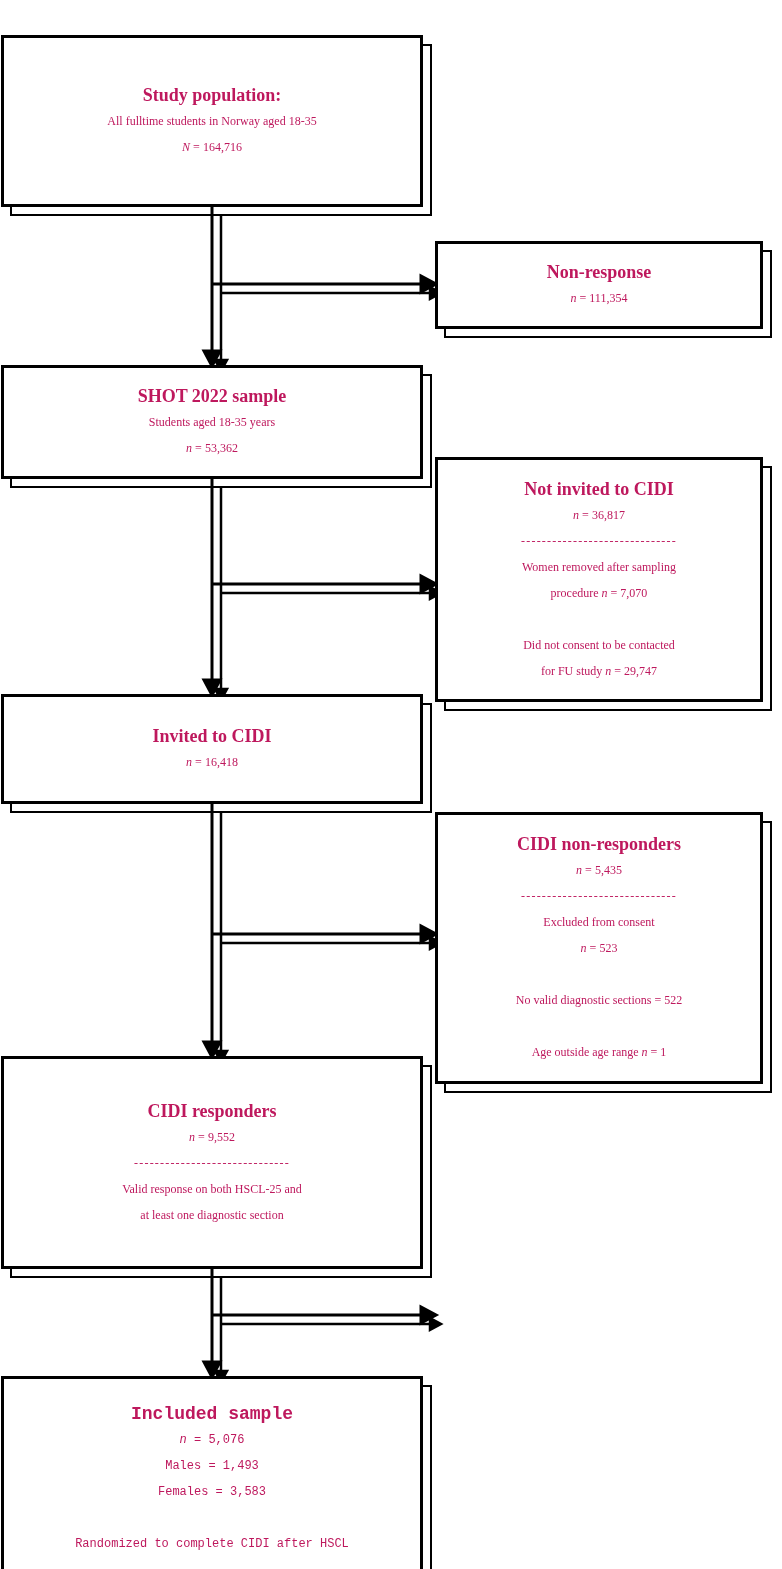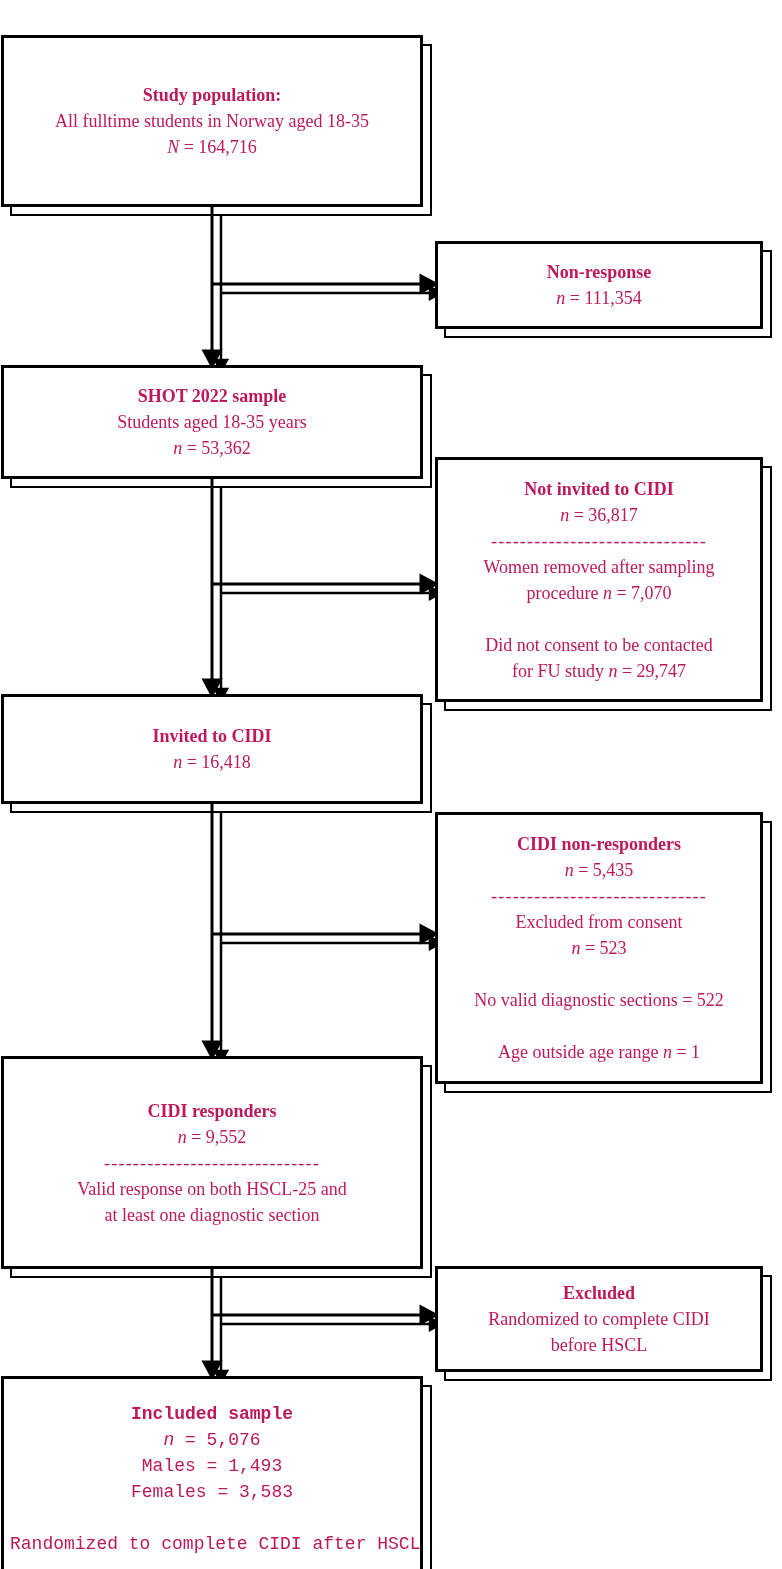--- a/index.html
+++ b/index.html
@@ -39,21 +39,21 @@
     justify-content: center;
     text-align: center;
     padding: 2px 6px;
   }
   .box-title {
     font-weight: bold;
     font-size: 18px;
     line-height: 26px;
   }
   .box-line {
-    font-size: 18px;
+    font-size: 12px;
     line-height: 26px;
     min-height: 26px;
     white-space: nowrap;
   }
   .box-line.sep {
     letter-spacing: 1.2px;
     overflow: hidden;
   }
   .box-line i { font-style: italic; }
 </style>
@@ -170,28 +170,20 @@
     <div class="box-shadow"></div>
     <div class="box-main">
       <div class="box-title">CIDI responders</div>
       <div class="box-line"><i>n</i> = 9,552</div>
       <div class="box-line sep">------------------------------</div>
       <div class="box-line">Valid response on both HSCL-25 and</div>
       <div class="box-line">at least one diagnostic section</div>
     </div>
   </div>
 
-  <div class="box" style="left:435px; top:1232px; width:328px; height:106px;">
-    <div class="box-shadow"></div>
-    <div class="box-main">
-      <div class="box-title">Excluded</div>
-      <div class="box-line">Randomized to complete CIDI</div>
-      <div class="box-line">before HSCL</div>
-    </div>
-  </div>
 
   <div class="box" style="left:1px; top:1342px; width:422px; height:205px;font-family:Liberation Mono, monospace;">
     <div class="box-shadow"></div>
     <div class="box-main">
       <div class="box-title">Included sample</div>
       <div class="box-line"><i>n</i> = 5,076</div>
       <div class="box-line">Males = 1,493</div>
       <div class="box-line">Females = 3,583</div>
       <div class="box-line"></div>
       <div class="box-line">Randomized to complete CIDI after HSCL</div>

